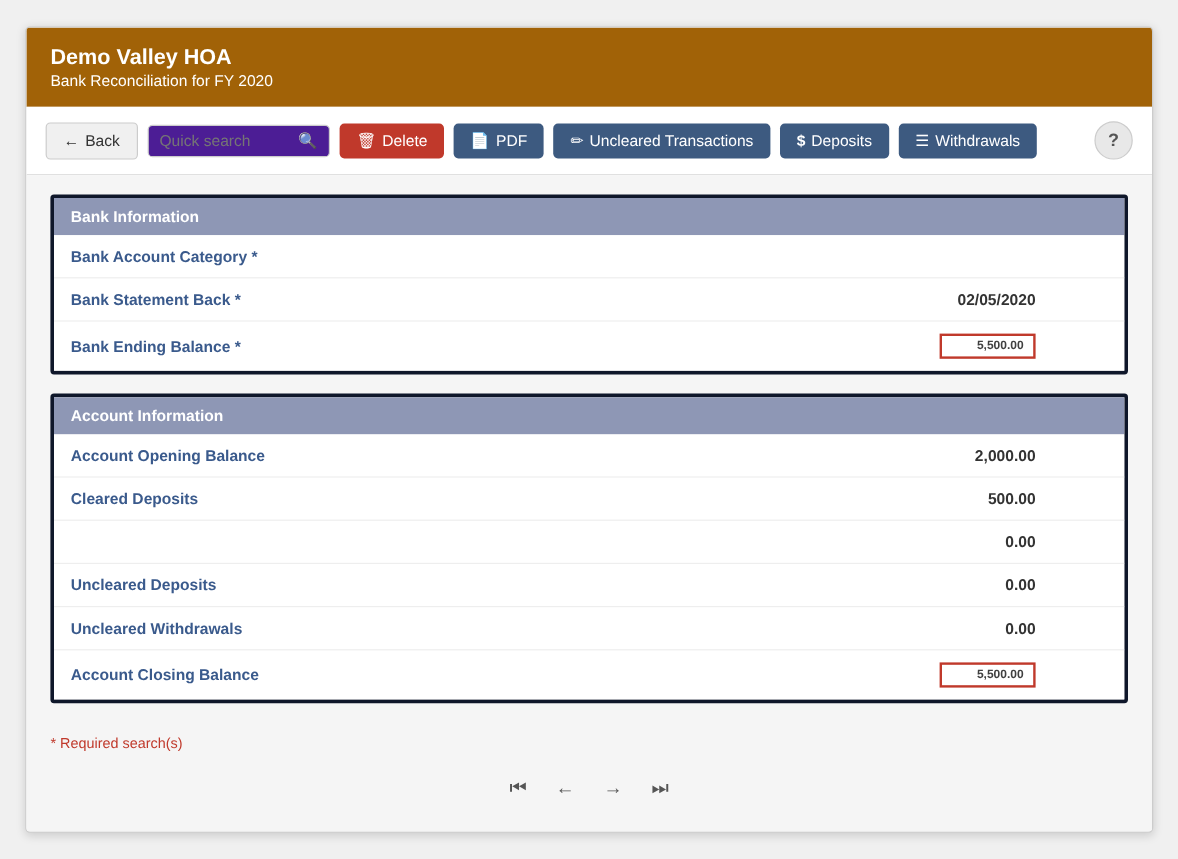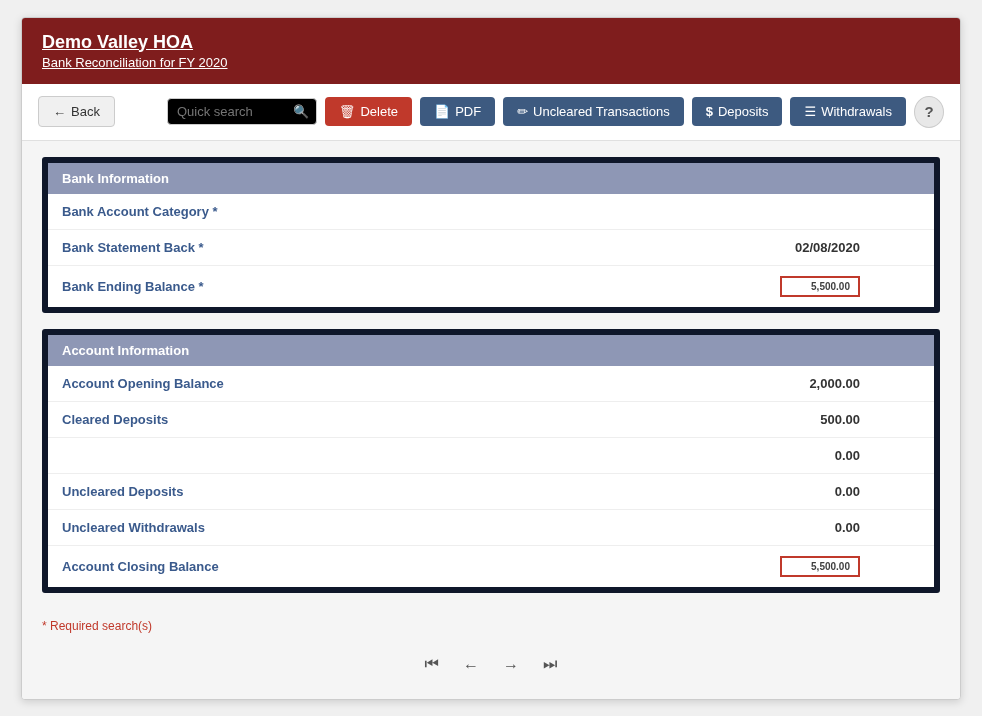--- a/index.html
+++ b/index.html
@@ -14,24 +14,23 @@
     }
     .window {
       background: #fff;
       border: 1px solid #ccc;
       border-radius: 4px;
       width: 940px;
       overflow: hidden;
       box-shadow: 0 2px 8px rgba(0,0,0,0.15);
     }
     .header {
-      background: #7f1d1d;
+      background: #a16207;
       color: #fff;
       padding: 14px 20px;
-      text-decoration: underline;
     }
     .header-title {
       font-size: 18px;
       font-weight: bold;
     }
     .header-subtitle {
       font-size: 13px;
       margin-top: 2px;
     }
     .toolbar {
@@ -94,41 +93,40 @@
       font-weight: bold;
       margin-left: auto;
     }
     .search-box {
       display: flex;
       align-items: center;
       border: 1px solid #ccc;
       border-radius: 4px;
       padding: 5px 9px;
       gap: 6px;
-      background: #000000;
+      background: #4c1d95;
       color: #888;
       font-size: 13px;
       min-width: 150px;
-      margin-left: 44px;
     }
     .search-box input {
       border: none;
       outline: none;
       color: #888;
       font-size: 13px;
       width: 110px;
       background: transparent;
     }
     .content {
       padding: 16px 20px 20px;
       background: #f5f5f5;
     }
     .section {
       margin-bottom: 16px;
-      border: 6px solid #0f172a;
+      border: 3px solid #0f172a;
       border-radius: 3px;
       overflow: hidden;
     }
     .section-header {
       background: #8e97b5;
       color: #fff;
       padding: 8px 14px;
       font-size: 13px;
       font-weight: bold;
     }
@@ -245,21 +243,21 @@
     <div class="section">
       <div class="section-header">Bank Information</div>
       <div class="section-body">
 
         <div class="field-row">
           <span class="field-label">Bank Account Category *</span>
         </div>
 
         <div class="field-row">
           <span class="field-label">Bank Statement Back *</span>
-          <span class="field-value">02/08/2020</span>
+          <span class="field-value">02/05/2020</span>
         </div>
 
         <div class="field-row">
           <span class="field-label">Bank Ending Balance *</span>
           <span class="field-value">
             <span class="field-value-highlighted">5,500.00</span>
           </span>
         </div>
 
       </div>

